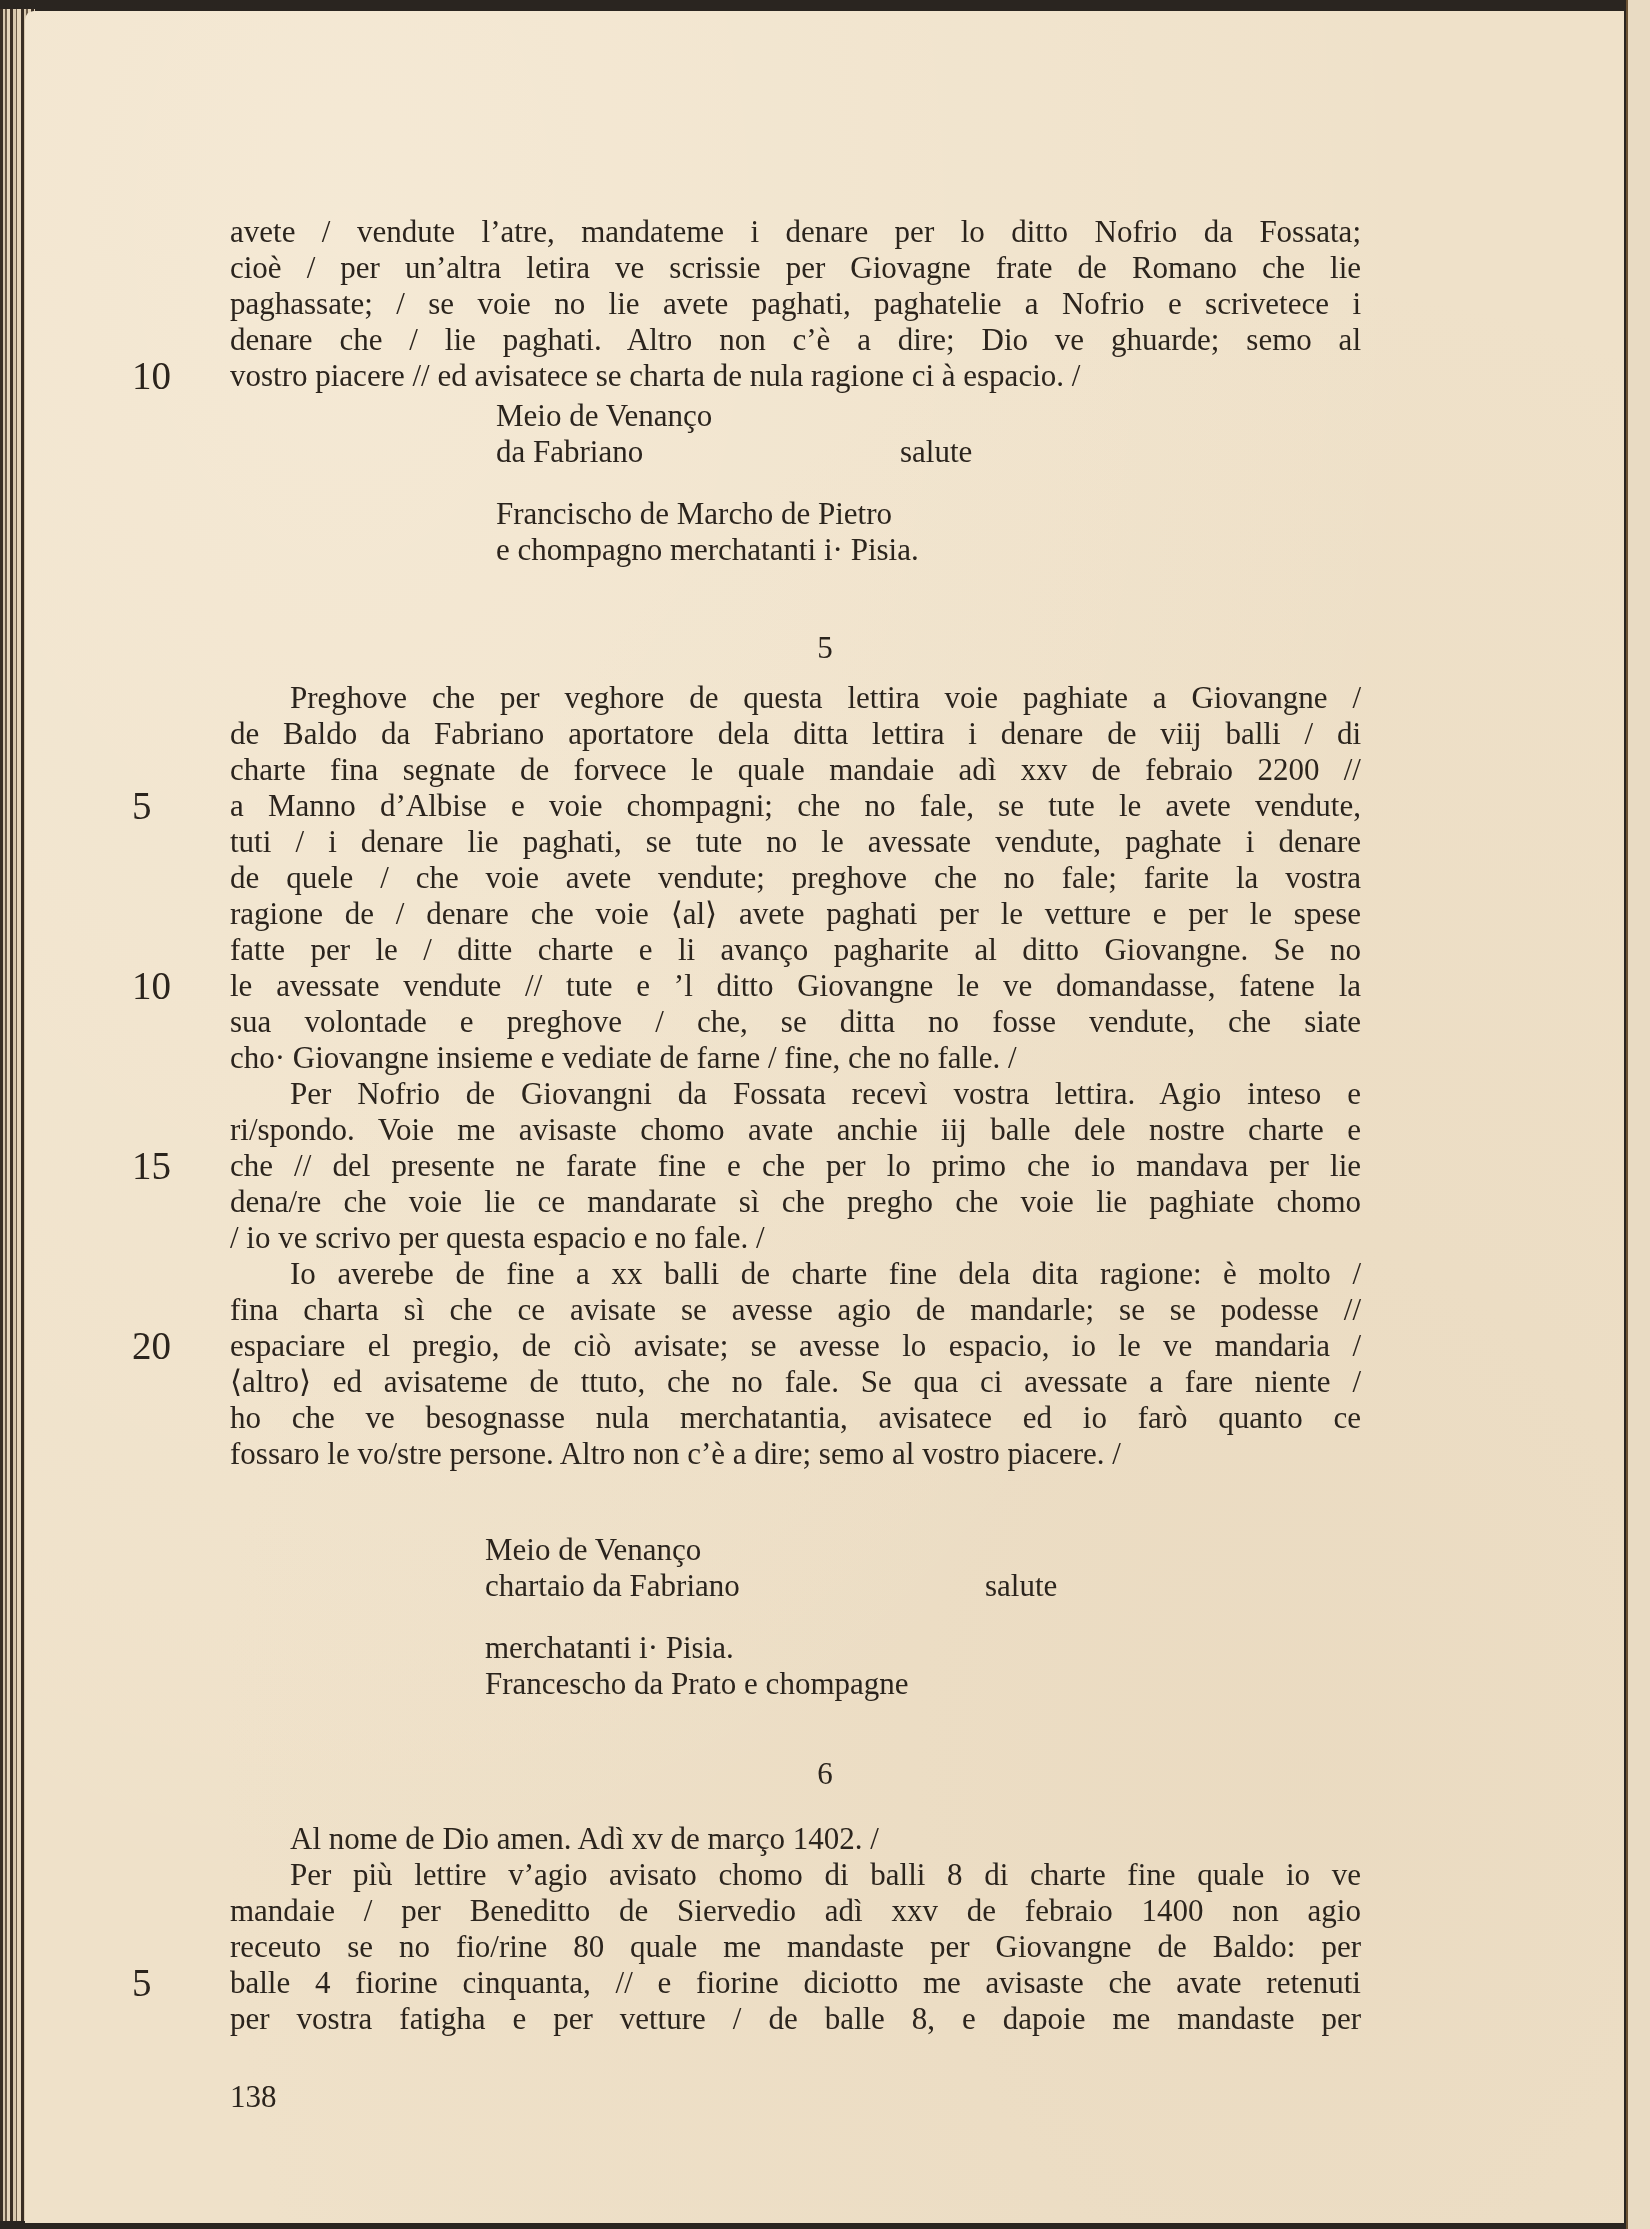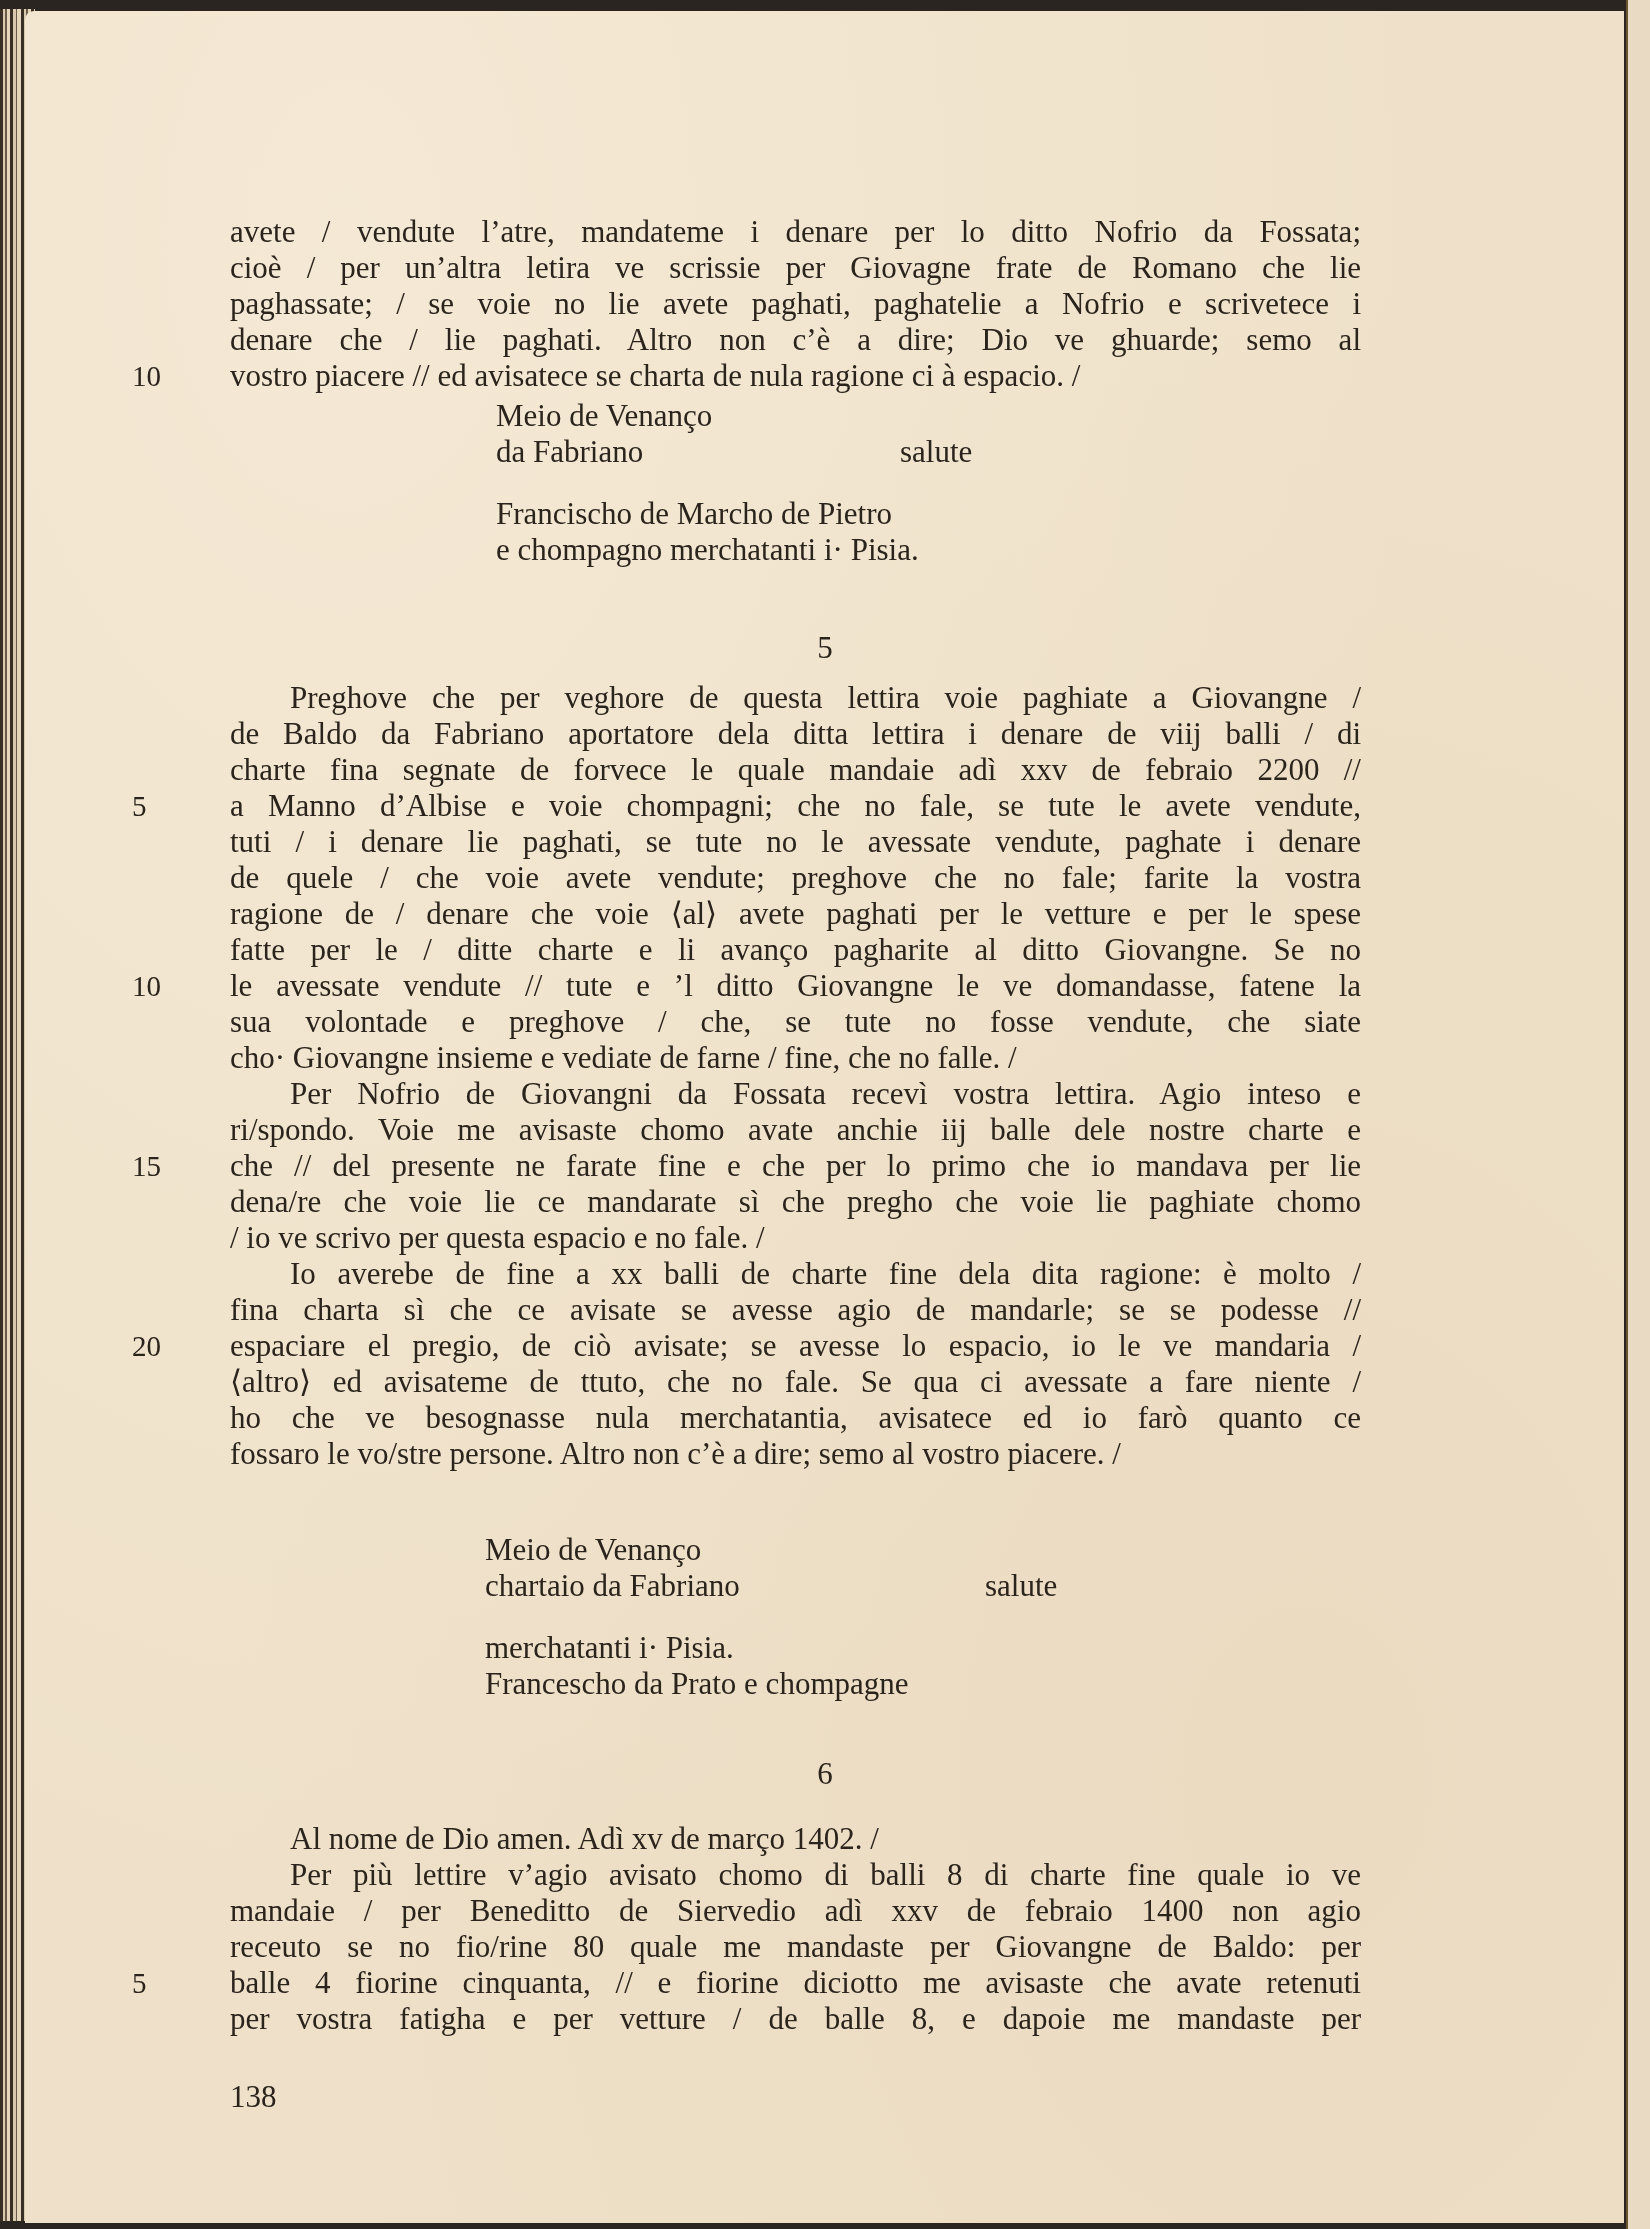--- a/index.html
+++ b/index.html
@@ -24,21 +24,21 @@
     }
     .next-page-edge {
       position: absolute; left: 1626px; top: 0; width: 24.6px; height: 2230px;
       background: #e9dbc3;
       border-left: 2.6px solid #6b5233;
     }
     .text-block { position: absolute; left: 230px; width: 1131px; font-size: 31px; line-height: 36px; }
     .line { height: 36px; white-space: nowrap; text-align: justify; text-align-last: justify; position: relative; }
     .line.last { text-align-last: left; }
     .line.indent { padding-left: 60px; }
-    .lineno { position: absolute; left: -98px; width: 53px; text-align: right; font-size: 29px; }
+    .lineno { position: absolute; left: -98px; width: 53px; text-align: right; font-size: 39px; }
     .sig { position: absolute; font-size: 31px; line-height: 36px; }
     .sig .row { height: 36px; white-space: nowrap; position: relative; }
     .sig .salute { position: absolute; margin-left: 44px; }
     .letter-num { position: absolute; left: 0; width: 1650px; text-align: center; font-size: 31px; }
     .folio { position: absolute; left: 230px; top: 2079px; font-size: 31px; text-align: center; }
   </style>
 </head>
 <body>
 
 <div class="page-stack"></div>
@@ -66,21 +66,21 @@
 <div class="text-block" style="top:680px;">
   <div class="line indent"><span class="lineno"></span><span>Preghove che per veghore de questa lettira voie paghiate a Giovangne /</span></div>
   <div class="line"><span class="lineno"></span><span>de Baldo da Fabriano aportatore dela ditta lettira i denare de viij balli / di</span></div>
   <div class="line"><span class="lineno"></span><span>charte fina segnate de forvece le quale mandaie adì xxv de febraio 2200 //</span></div>
   <div class="line"><span class="lineno">5</span><span>a Manno d’Albise e voie chompagni; che no fale, se tute le avete vendute,</span></div>
   <div class="line"><span class="lineno"></span><span>tuti / i denare lie paghati, se tute no le avessate vendute, paghate i denare</span></div>
   <div class="line"><span class="lineno"></span><span>de quele / che voie avete vendute; preghove che no fale; farite la vostra</span></div>
   <div class="line"><span class="lineno"></span><span>ragione de / denare che voie ⟨al⟩ avete paghati per le vetture e per le spese</span></div>
   <div class="line"><span class="lineno"></span><span>fatte per le / ditte charte e li avanço pagharite al ditto Giovangne. Se no</span></div>
   <div class="line"><span class="lineno">10</span><span>le avessate vendute // tute e ’l ditto Giovangne le ve domandasse, fatene la</span></div>
-  <div class="line"><span class="lineno"></span><span>sua volontade e preghove / che, se tute no fosse vendute, che siate</span></div>
+  <div class="line"><span class="lineno"></span><span>sua volontade e preghove / che, se ditta no fosse vendute, che siate</span></div>
   <div class="line last"><span class="lineno"></span><span>cho· Giovangne insieme e vediate de farne / fine, che no falle. /</span></div>
   <div class="line indent"><span class="lineno"></span><span>Per Nofrio de Giovangni da Fossata recevì vostra lettira. Agio inteso e</span></div>
   <div class="line"><span class="lineno"></span><span>ri/spondo. Voie me avisaste chomo avate anchie iij balle dele nostre charte e</span></div>
   <div class="line"><span class="lineno">15</span><span>che // del presente ne farate fine e che per lo primo che io mandava per lie</span></div>
   <div class="line"><span class="lineno"></span><span>dena/re che voie lie ce mandarate sì che pregho che voie lie paghiate chomo</span></div>
   <div class="line last"><span class="lineno"></span><span>/ io ve scrivo per questa espacio e no fale. /</span></div>
   <div class="line indent"><span class="lineno"></span><span>Io averebe de fine a xx balli de charte fine dela dita ragione: è molto /</span></div>
   <div class="line"><span class="lineno"></span><span>fina charta sì che ce avisate se avesse agio de mandarle; se se podesse //</span></div>
   <div class="line"><span class="lineno">20</span><span>espaciare el pregio, de ciò avisate; se avesse lo espacio, io le ve mandaria /</span></div>
   <div class="line"><span class="lineno"></span><span>⟨altro⟩ ed avisateme de ttuto, che no fale. Se qua ci avessate a fare niente /</span></div>

